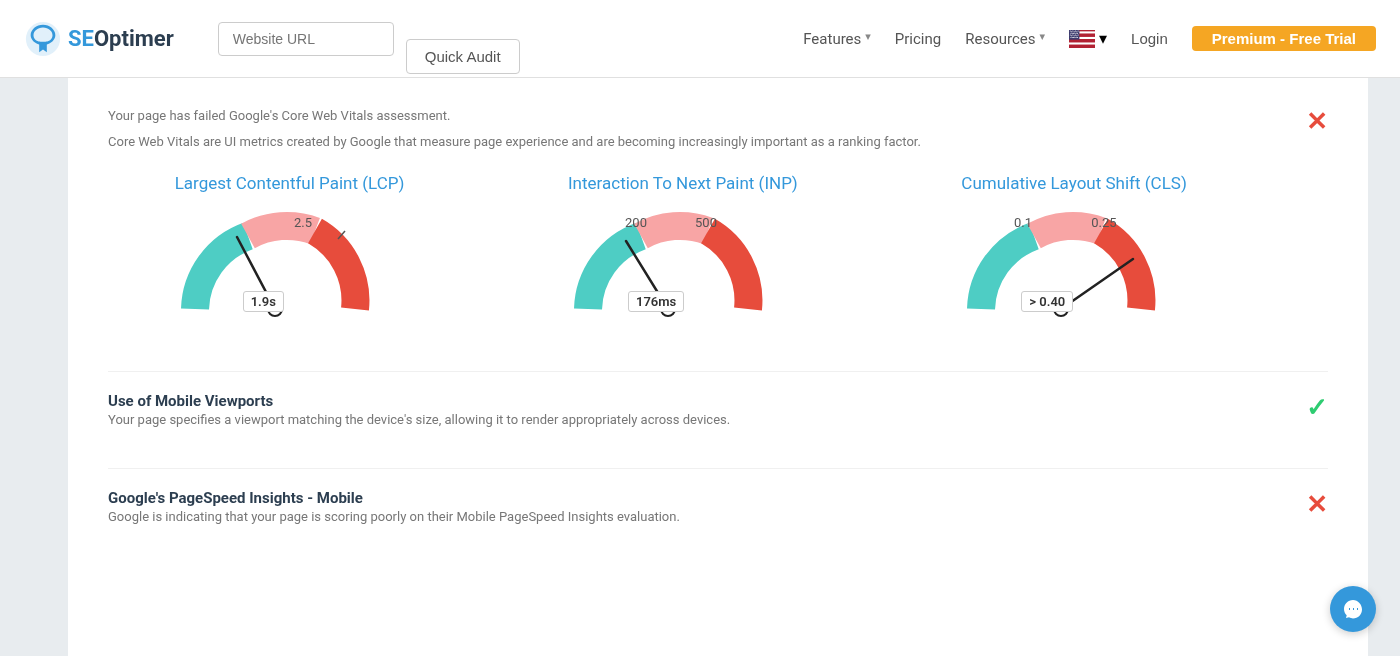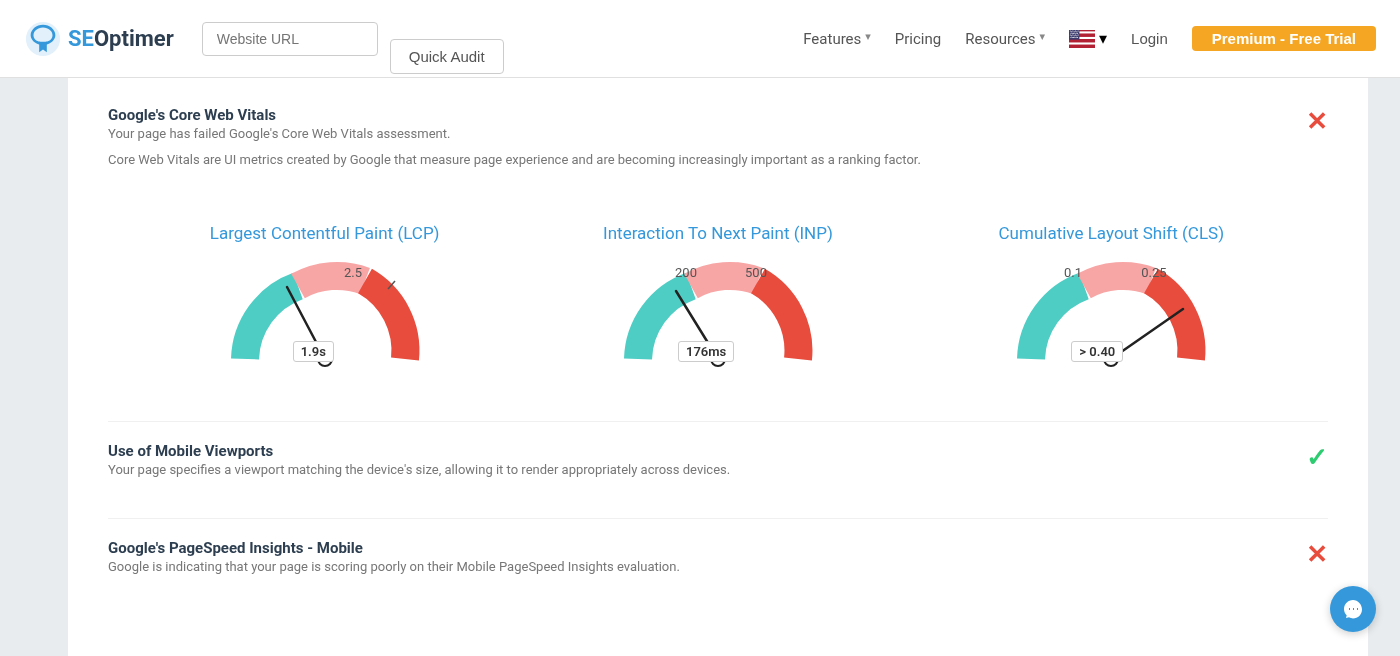--- a/index.html
+++ b/index.html
@@ -12,21 +12,21 @@
       background: #fff;
       padding: 0 24px;
       height: 78px;
       border-bottom: 1px solid #e0e0e0;
       gap: 12px;
     }
     .logo-area {
       display: flex;
       align-items: center;
       gap: 6px;
-      margin-right: 16px;
+      margin-right: 32px;
     }
     .logo-icon {
       width: 38px;
       height: 38px;
     }
     .logo-text {
       font-size: 22px;
       font-weight: 700;
       color: #2c3e50;
     }
@@ -145,23 +145,22 @@
     .gauges-row {
       display: flex;
       justify-content: space-around;
       align-items: flex-start;
       margin-top: 16px;
       padding: 0 20px;
     }
     .gauge-wrap {
       display: flex;
       flex-direction: column;
-      align-items: center;
+      align-items: flex-start;
       width: 300px;
-      margin-top: 32px;
     }
     .gauge-title {
       font-size: 17px;
       color: #3498db;
       margin-bottom: 16px;
       text-align: center;
     }
     .gauge-svg-wrap {
       position: relative;
       width: 200px;
@@ -275,21 +274,20 @@
   </nav>
 </header>
 
 <div class="main">
   <div class="sidebar"></div>
   <div class="content">
 
     <div class="section">
       <div class="section-header">
         <div>
-          <div class="section-title">Google's Core Web Vitals</div>
           <div class="section-desc">Your page has failed Google's Core Web Vitals assessment.</div>
           <div class="section-desc">Core Web Vitals are UI metrics created by Google that measure page experience and are becoming increasingly important as a ranking factor.</div>
         </div>
         <span class="fail-icon">✕</span>
       </div>
 
       <div class="gauges-row">
 
         <div class="gauge-wrap">
           <div class="gauge-title">Largest Contentful Paint (LCP)</div>

